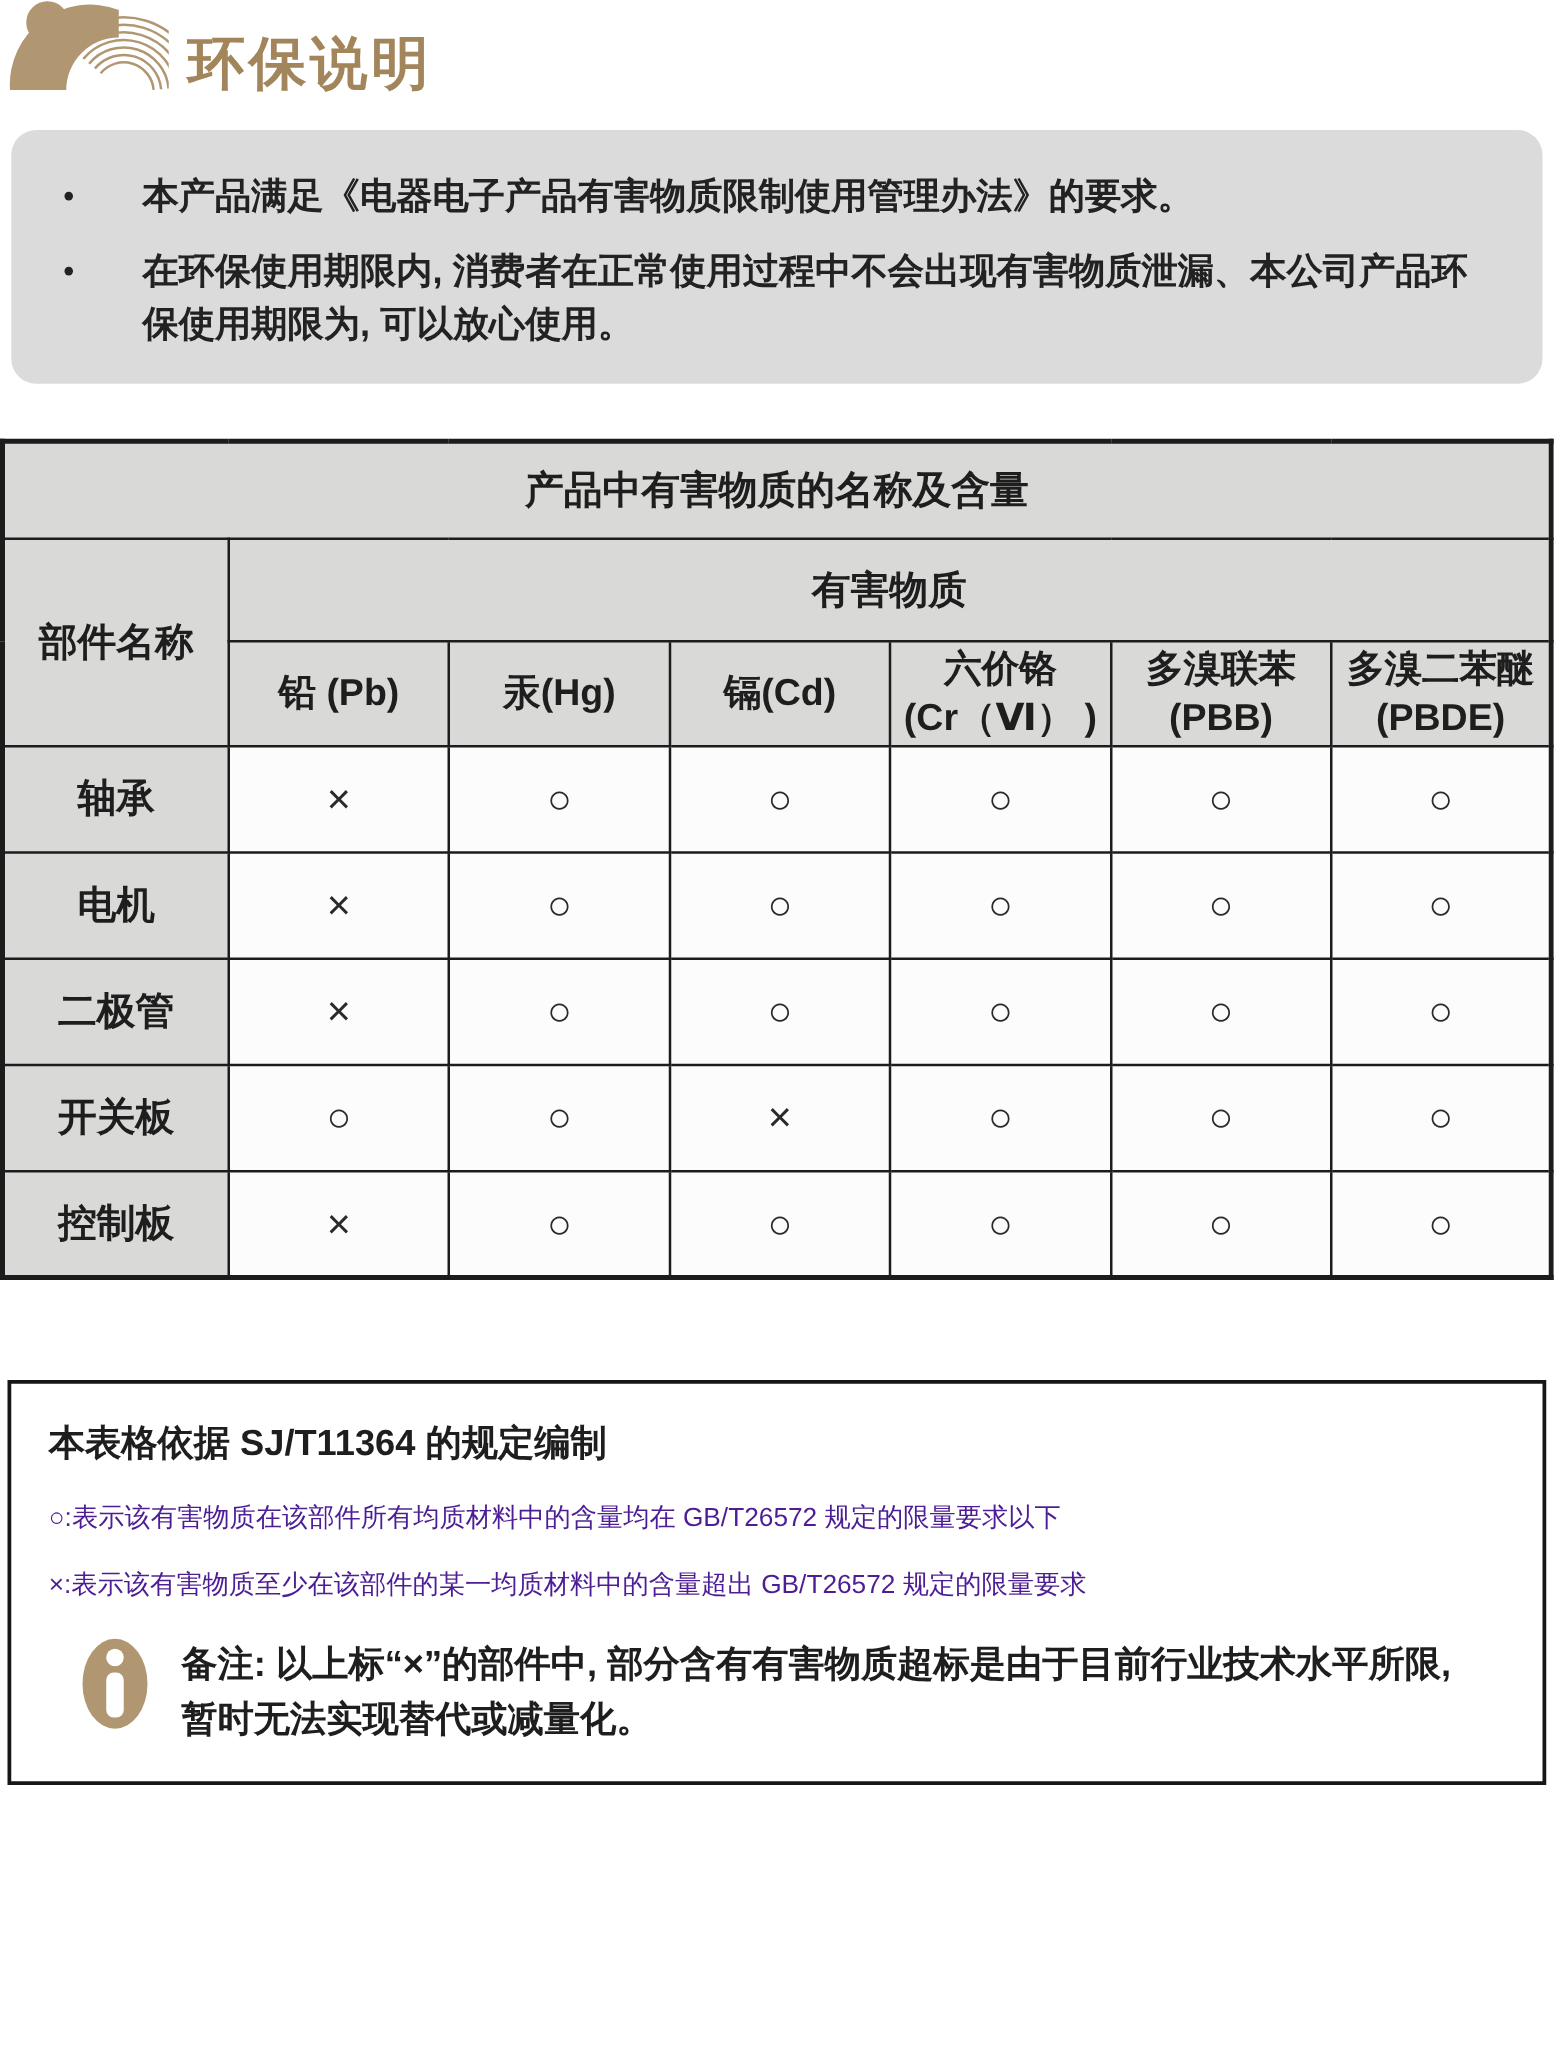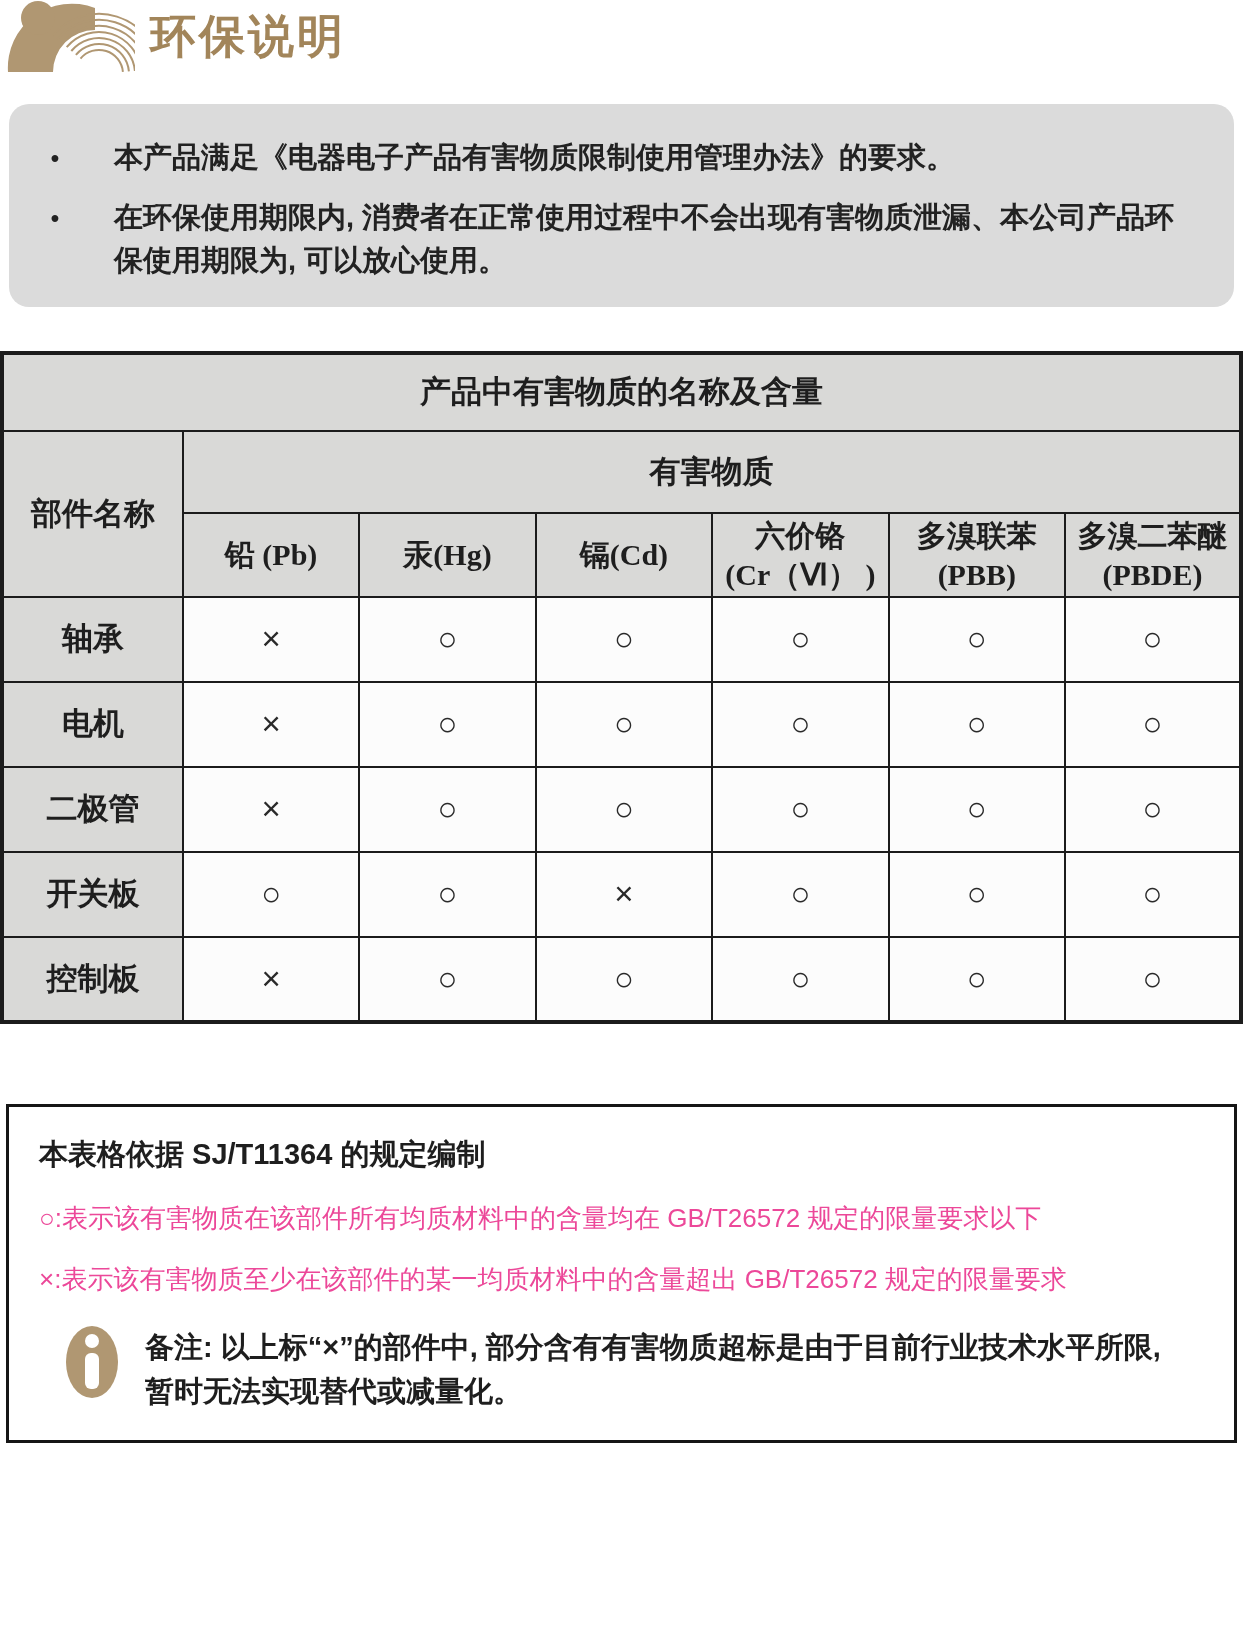--- a/index.html
+++ b/index.html
@@ -8,21 +8,21 @@
     width:1243px; height:1645px;
     font-family:"Liberation Sans","DejaVu Sans",sans-serif;
     color:#1e1e1e;
     overflow:hidden;
     position:relative;
   }
   
   .header { position:relative; height:88px; }
   .logo { position:absolute; left:0; top:0; width:135px; height:72px; }
   .page-title {
-    position:absolute; left:150px; top:6px;
+    position:absolute; left:150px; top:20px;
     font-size:46px; font-weight:800; letter-spacing:3px;
     color:#a2855a;
   }
   
   .intro-box {
     background:#dbdbdb;
     border-radius:20px;
     margin:16px 9px 0 9px;
     padding:32px 40px 24px 26px;
   }
@@ -32,38 +32,38 @@
   .bullet-marker::before { content:"•"; }
   .bullet-text { flex:1; }
   .epup-icon { display:inline-block; width:38px; height:38px; vertical-align:-8px; margin-left:4px; }
   
   table.haz {
     width:1243px; margin-top:44px;
     border-collapse:collapse; table-layout:fixed;
     border:4px solid #1c1c1c;
   }
   table.haz td { border:2.5px solid #1c1c1c; text-align:center; vertical-align:middle; }
-  .bg-gray { background:#d9d9d7;font-family:Liberation Serif, serif; }
+  .bg-gray { background:#d9d9d7; }
   .bg-white { background:#fcfcfc; }
   .t-title { font-size:31px; font-weight:700; height:78px; }
   .part-h  { font-size:31px; font-weight:700; }
   .group-h { font-size:31px; font-weight:700; height:82px; }
   .sub-h   { font-size:30px; font-weight:700; line-height:1.3; height:84px; padding:2px 0; }
   .sub-line:empty { display:none; }
   .part-cell { font-size:31px; font-weight:700; height:85px; }
   .val-cell  { font-size:33px; font-weight:400; color:#2a2a2a; }
   
   .notes-box {
     margin:80px 6px 0 6px;
     border:3px solid #161616;
     background:#ffffff;
     padding:28px 30px 26px 30px;
   }
   .basis-line { font-size:29px; font-weight:700; margin-bottom:24px; }
-  .note-line  { font-size:26px; font-weight:400; line-height:1.5; margin-bottom:22px; color:#ec4899; }
+  .note-line  { font-size:21px; font-weight:400; line-height:1.5; margin-bottom:22px; color:#4c1d95; }
   .remark-row { display:flex; align-items:flex-start; margin-top:26px; padding-left:26px; }
   .info-icon  { flex:none; width:54px; height:74px; }
   .remark-text { font-size:29px; font-weight:700; line-height:1.55; margin-left:26px; padding-right:30px; }
   .gold { fill:#b09772; }
   .gold-stroke { stroke:#b09772; fill:none; stroke-width:2; }
 </style>
 </head>
 <body>
 
 <div class="header">

